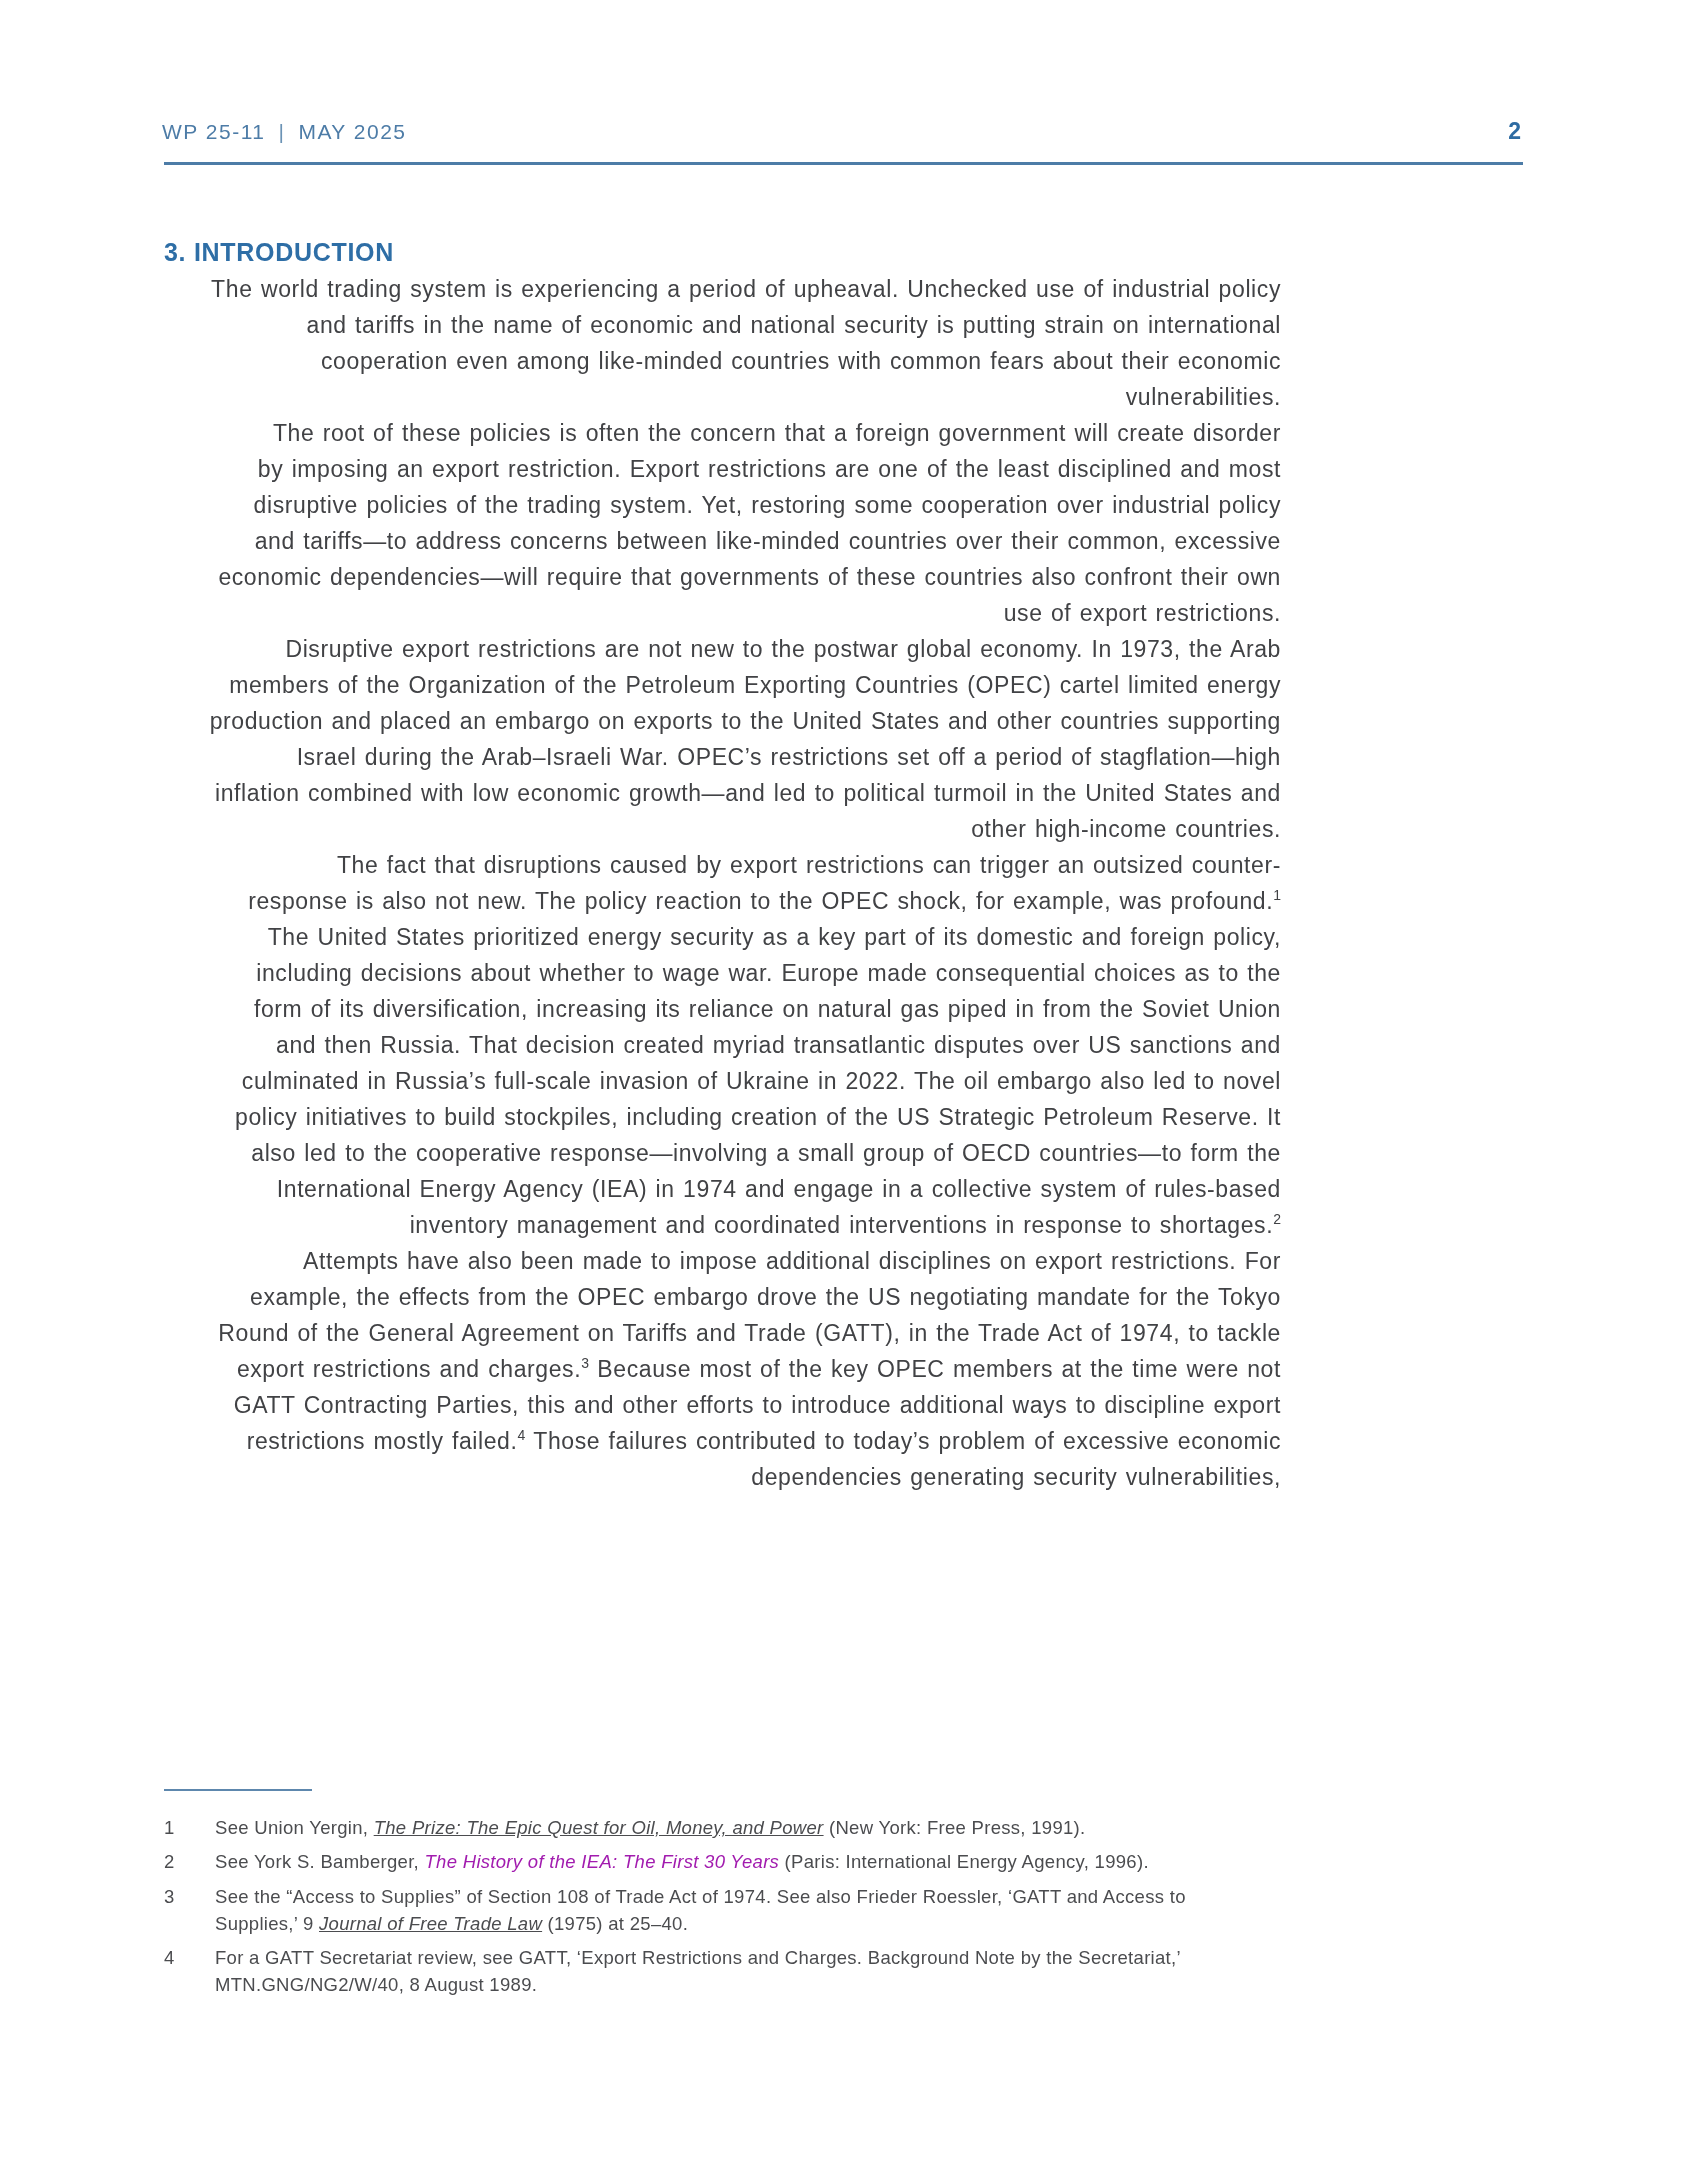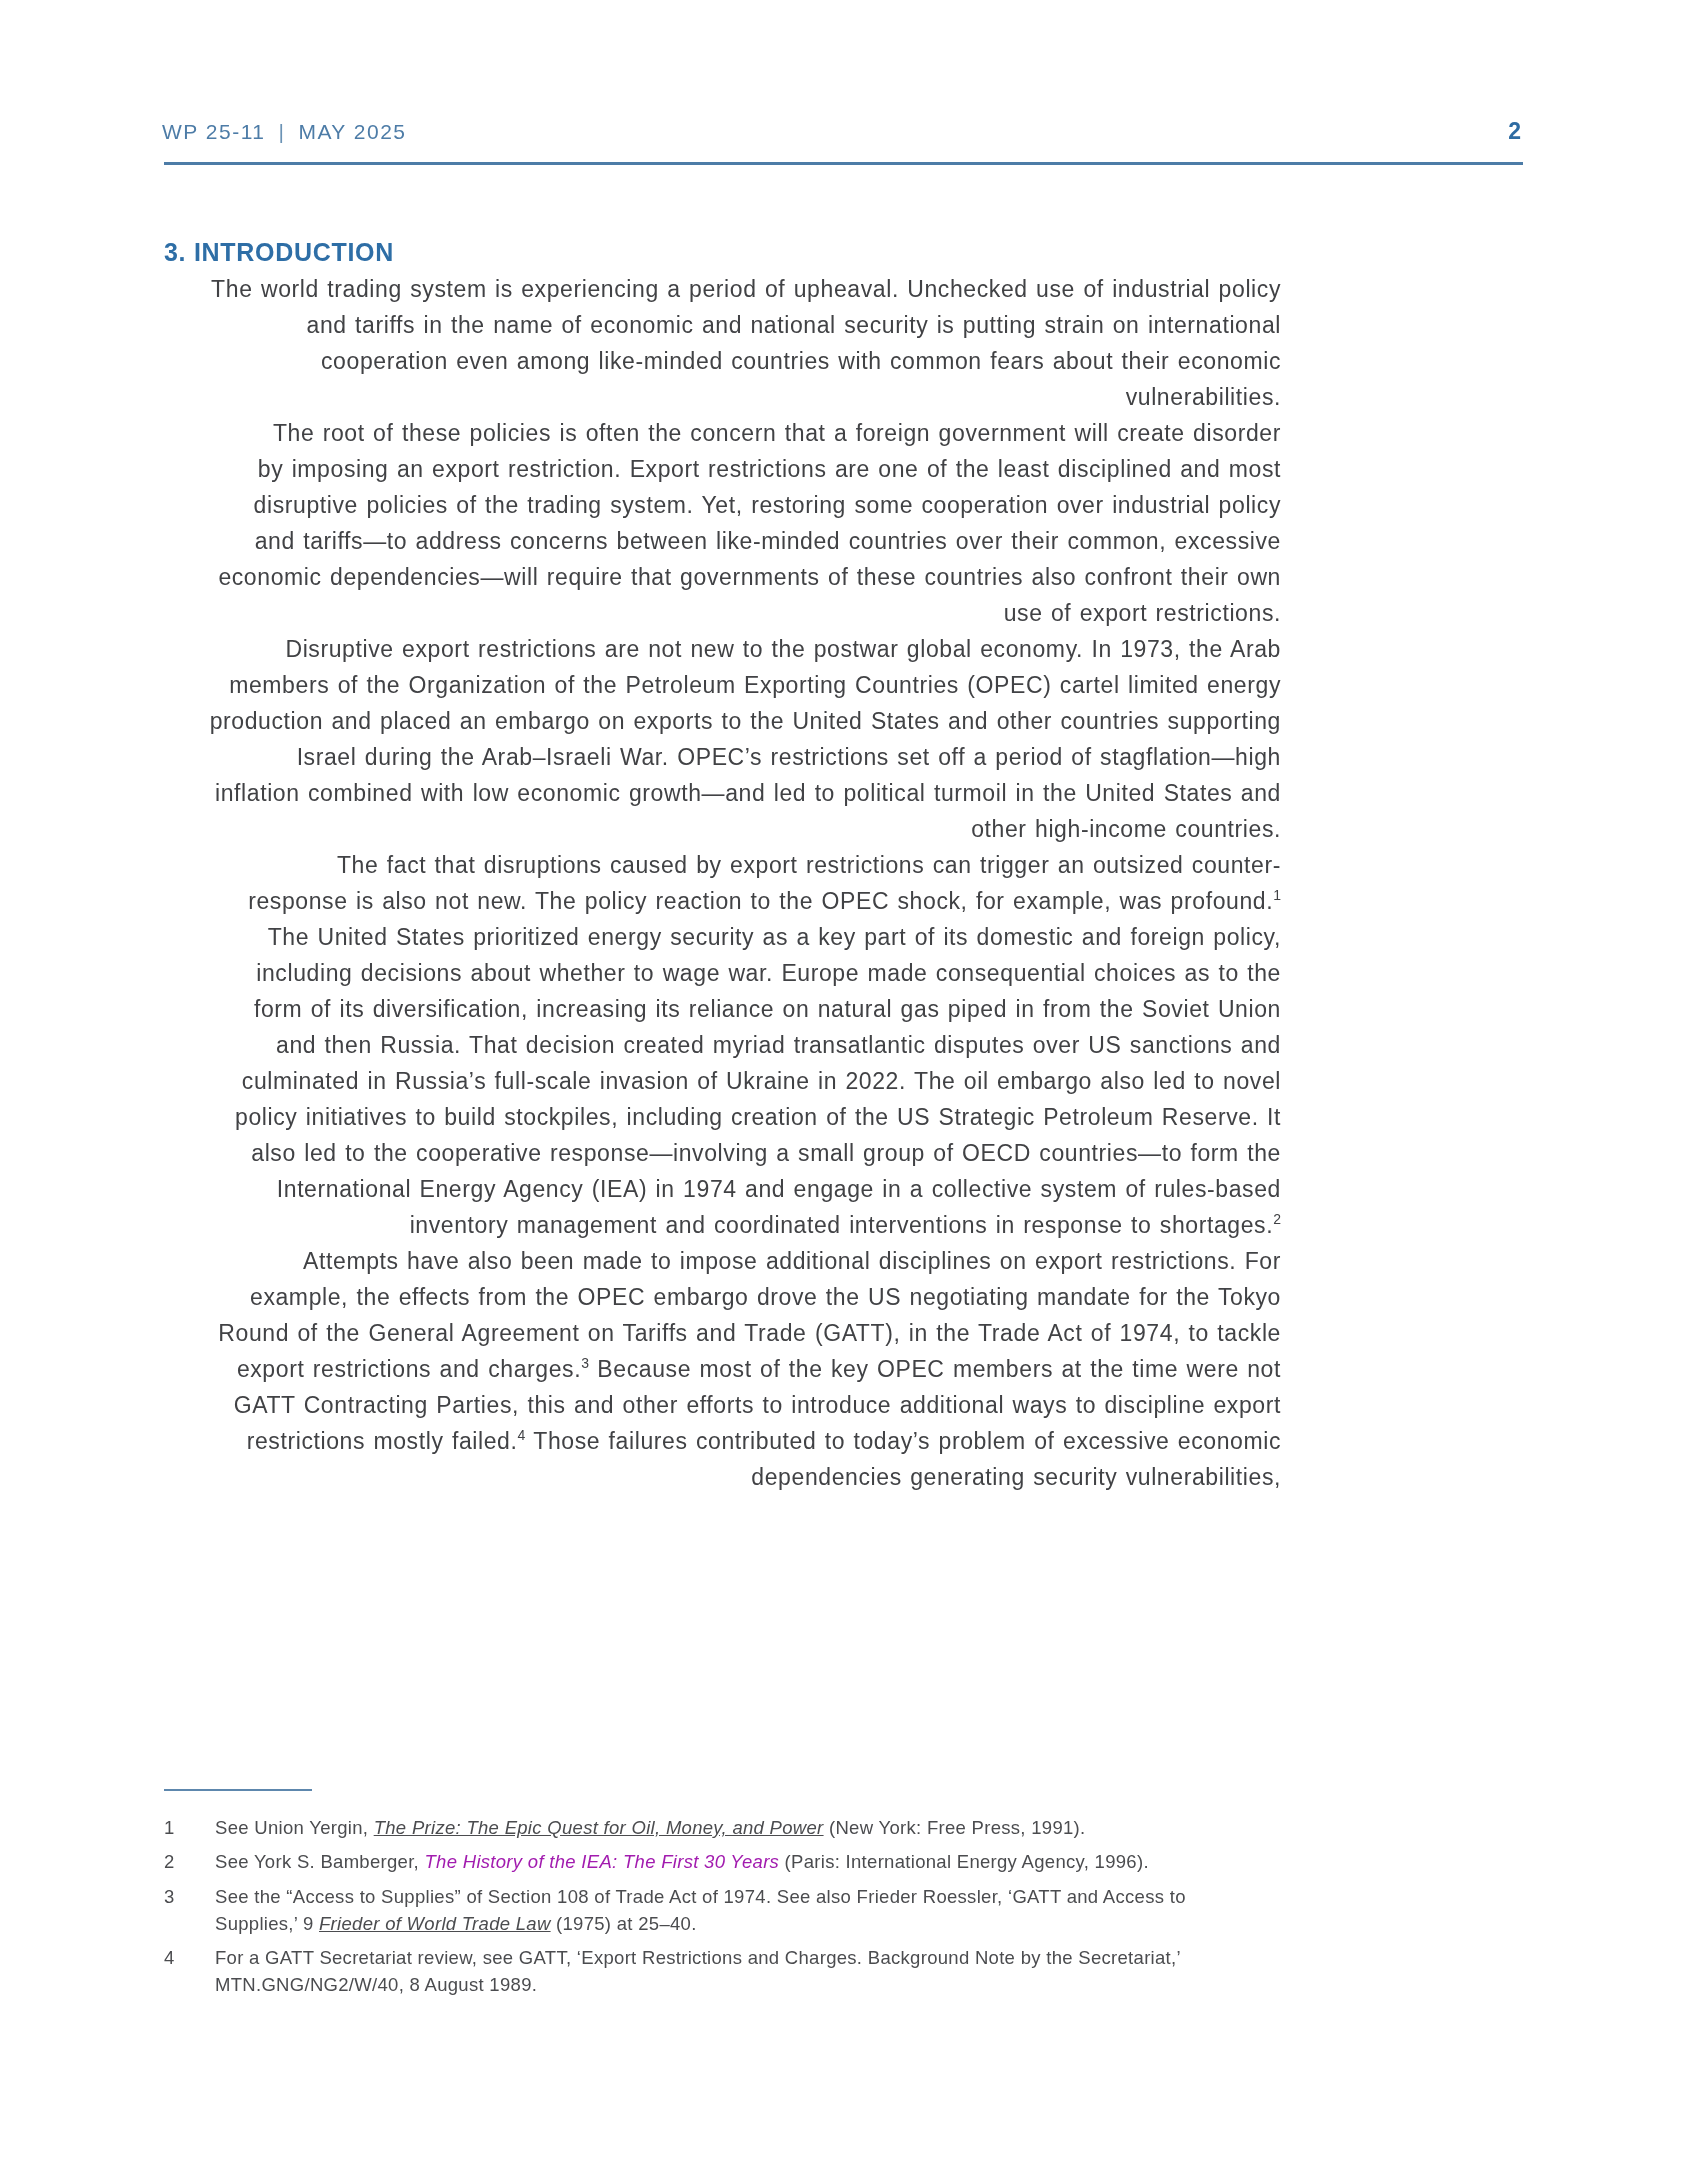--- a/index.html
+++ b/index.html
@@ -134,21 +134,21 @@
     <div class="footnote">
       <div class="fn-num">1</div>
       <div class="fn-text"><span>See Union Yergin, </span><span class="italic">The Prize: The Epic Quest for Oil, Money, and Power</span><span> (New York: Free Press, 1991).</span></div>
     </div>
     <div class="footnote">
       <div class="fn-num">2</div>
       <div class="fn-text"><span>See York S. Bamberger, </span><a href="#" class="fn-link">The History of the IEA: The First 30 Years</a><span> (Paris: International Energy Agency, 1996).</span></div>
     </div>
     <div class="footnote">
       <div class="fn-num">3</div>
-      <div class="fn-text"><span>See the “Access to Supplies” of Section 108 of Trade Act of 1974. See also Frieder Roessler, ‘GATT and Access to Supplies,’ 9 </span><span class="italic">Frieder of World Trade Law</span><span> (1975) at 25–40.</span></div>
+      <div class="fn-text"><span>See the “Access to Supplies” of Section 108 of Trade Act of 1974. See also Frieder Roessler, ‘GATT and Access to Supplies,’ 9 </span><span class="italic">Journal of Free Trade Law</span><span> (1975) at 25–40.</span></div>
     </div>
     <div class="footnote">
       <div class="fn-num">4</div>
       <div class="fn-text"><span>For a GATT Secretariat review, see GATT, ‘Export Restrictions and Charges. Background Note by the Secretariat,’ MTN.GNG/NG2/W/40, 8 August 1989.</span></div>
     </div>
   </div>
 
 </div>
 
 

